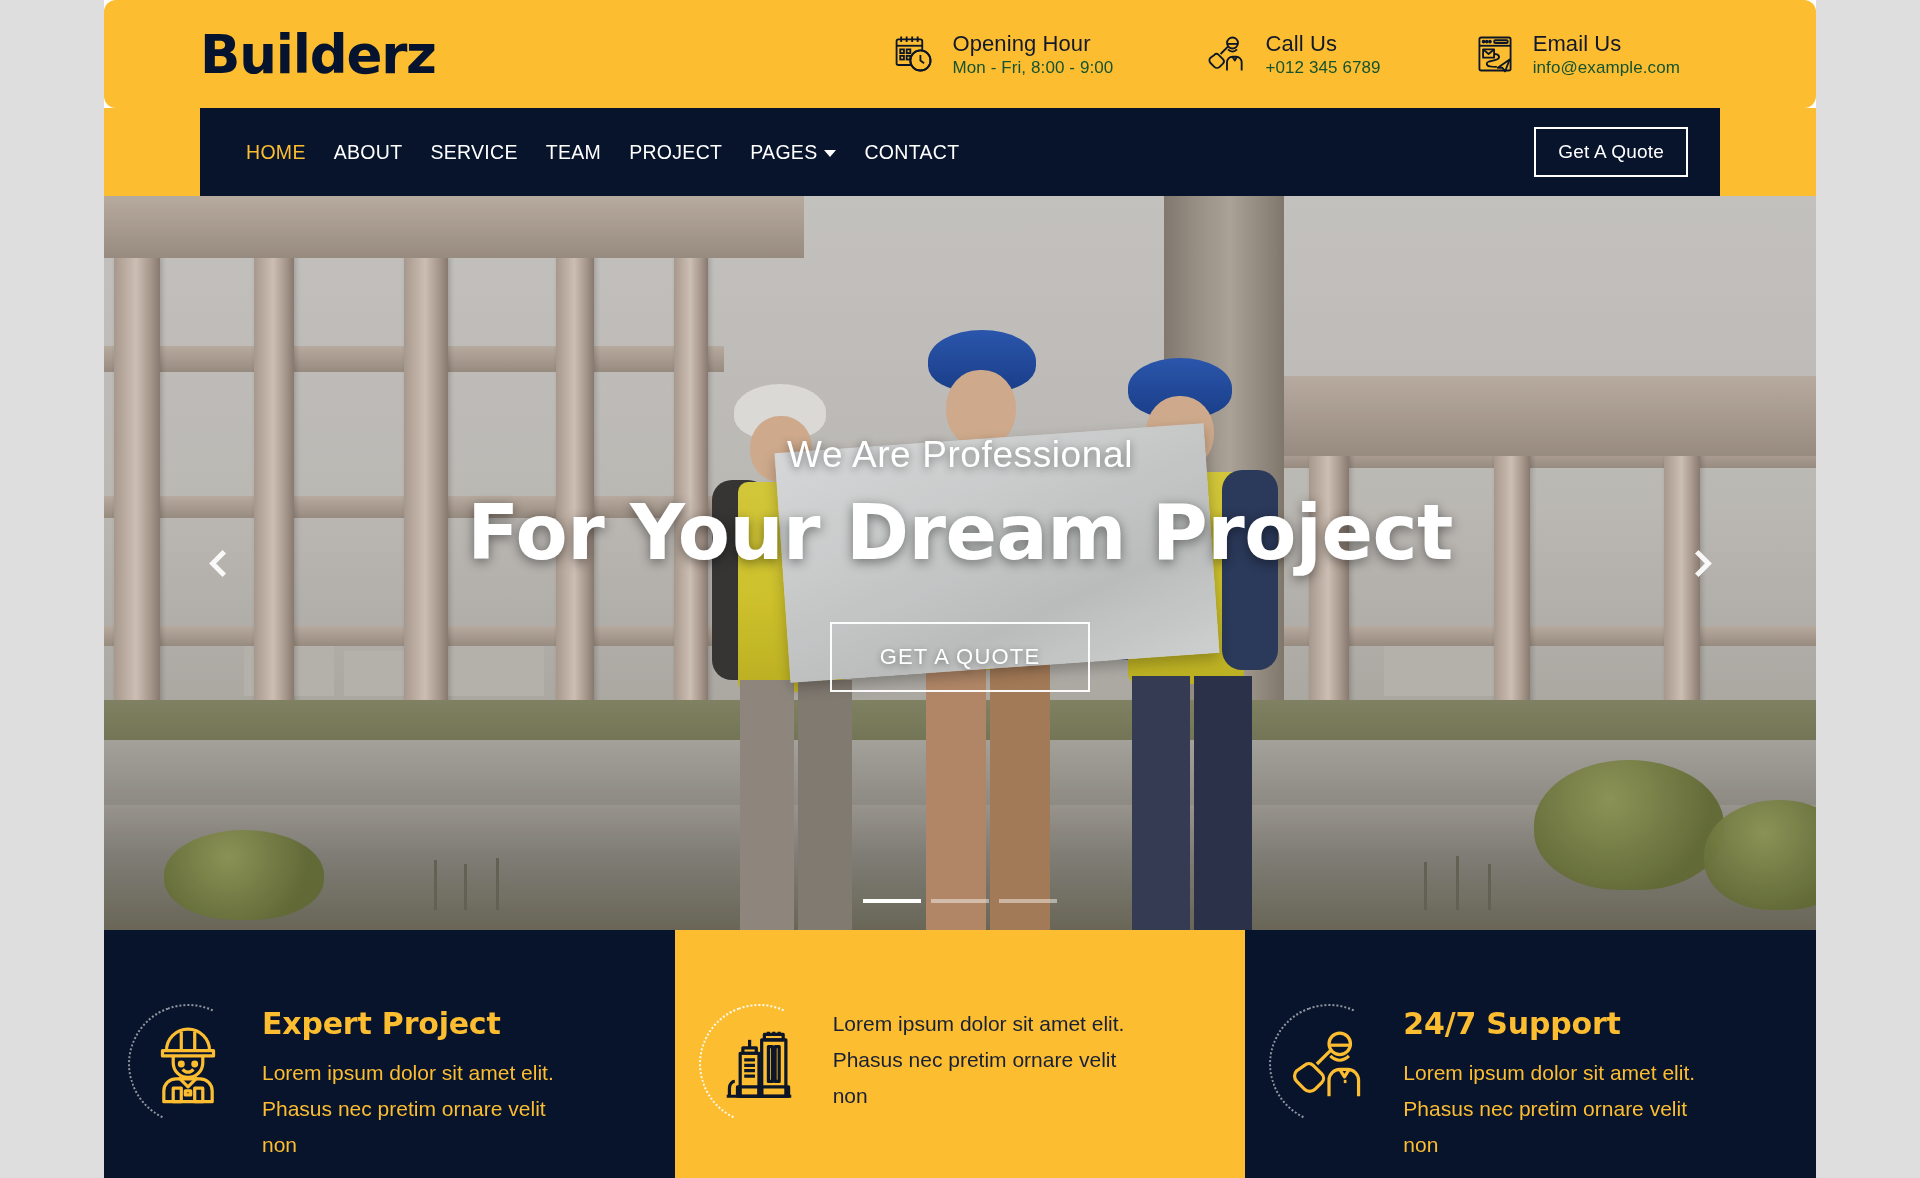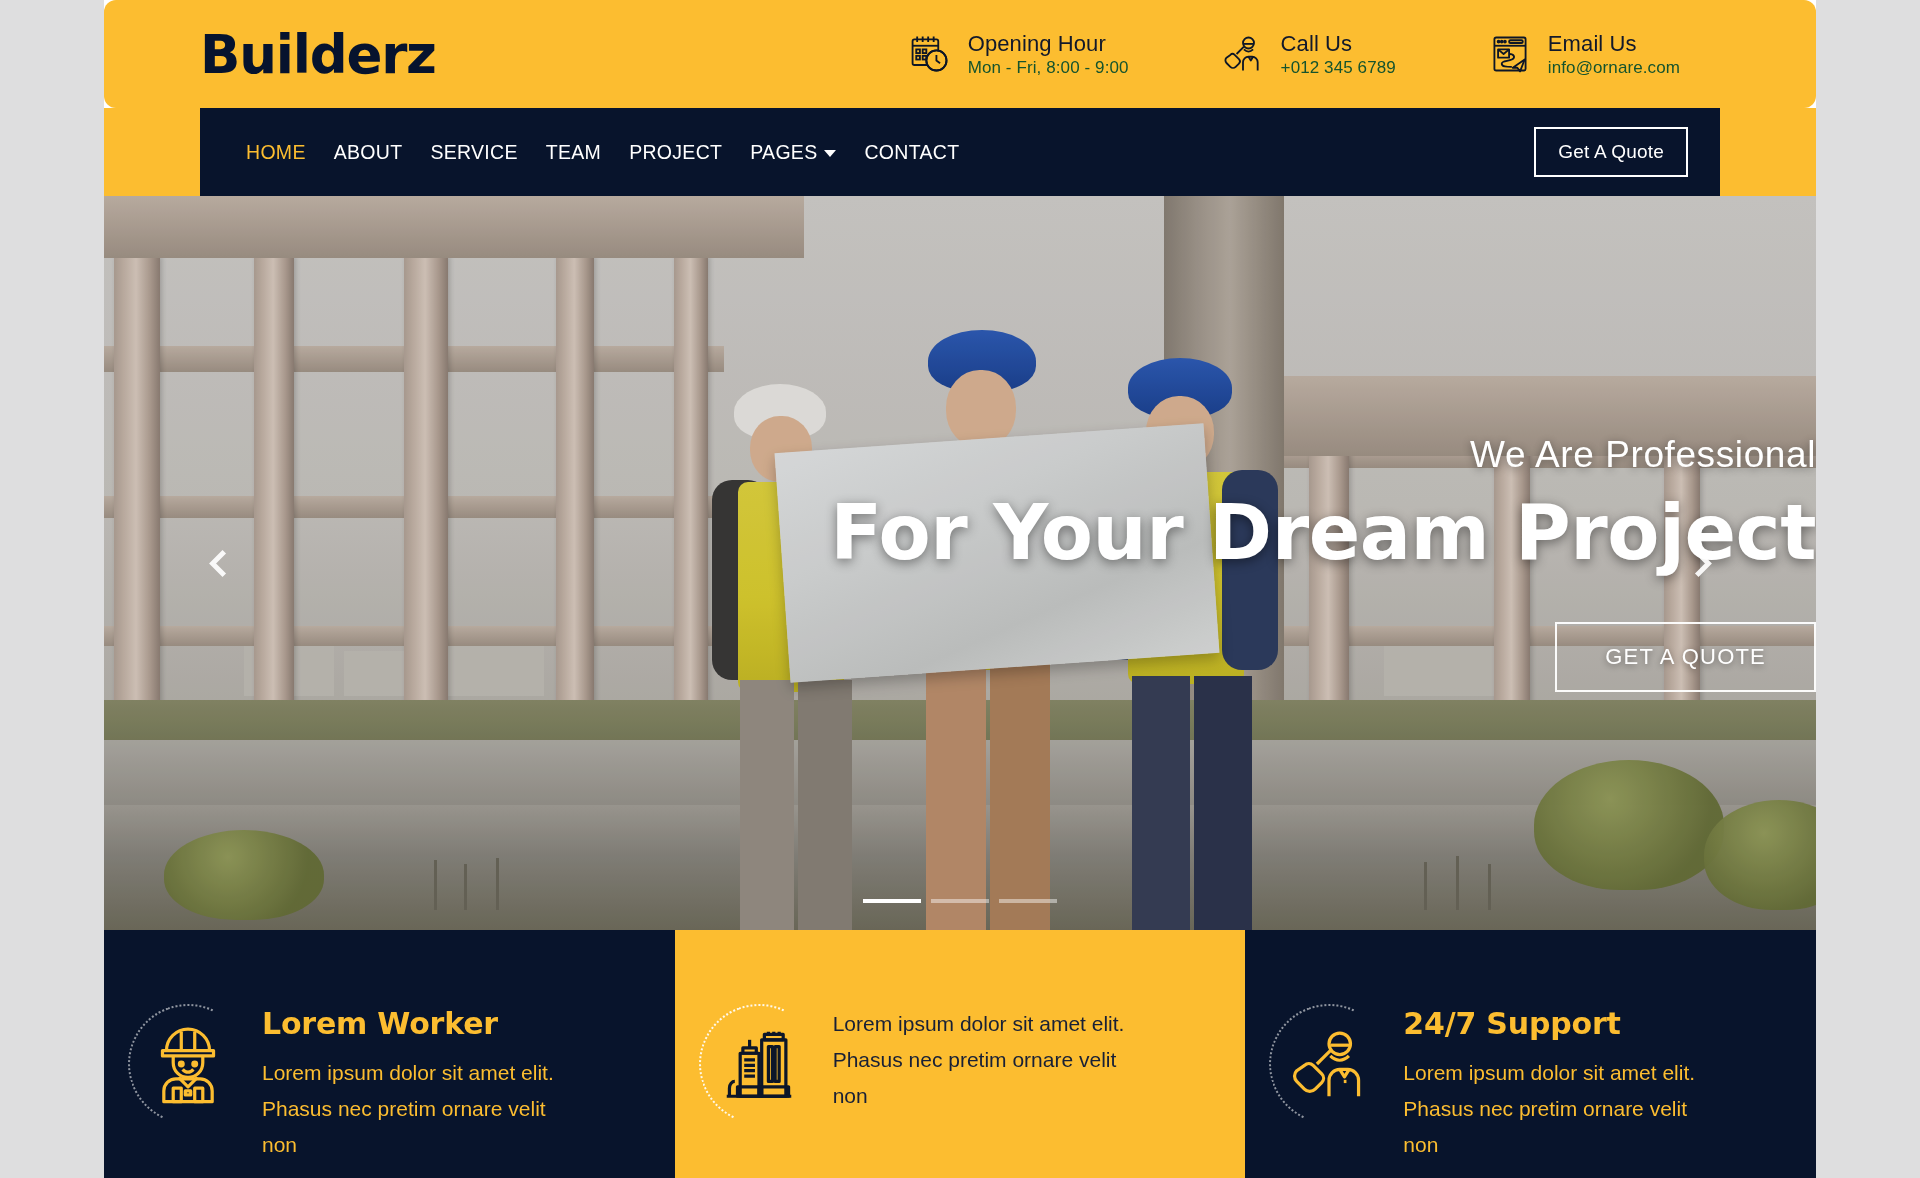--- a/index.html
+++ b/index.html
@@ -166,21 +166,21 @@
     background: linear-gradient(160deg,#eceeee 0%,#dfe1e0 35%,#cfd1cf 70%,#e4e6e4 100%);
     transform: rotate(-4deg);
     box-shadow: 0 6px 14px rgba(0,0,0,.25);
   }
 
   .hero-overlay { position: absolute; inset: 0; background: rgba(10,14,22,.10); }
 
   .hero-content {
     position: absolute; inset: 0;
     display: flex; flex-direction: column;
-    align-items: flex-end; justify-content: center;
+    align-items: center; justify-content: center;
     text-align: center;
     border-radius: 18px;
   }
   .hero-sub {
     color: #ffffff;
     font-size: 37px;
     font-weight: 400;
     letter-spacing: .6px;
     text-shadow: 0 2px 8px rgba(0,0,0,.45);
     margin-bottom: 14px;
@@ -331,21 +331,21 @@
             <circle cx="18.5" cy="10.5" r="1" fill="currentColor"></circle>
             <rect x="23" y="9" width="15" height="3" rx="1.5"></rect>
             <rect x="11" y="19" width="12" height="9"></rect>
             <path d="M11 19l6 5 6-5"></path>
             <path d="M23 24c6 0 7 4 3 6s-11 1-11 4.5S20 38 26 38"></path>
             <path d="M27 39l13-9-5 13-3-4-5 0z"></path>
           </svg>
         </span>
         <span class="info-txt">
           <span class="info-title" style="display:block">Email Us</span>
-          <span class="info-sub" style="display:block">info@ornare.com</span>
+          <span class="info-sub" style="display:block">info@example.com</span>
         </span>
       </div>
 
     </div>
   </div>
 
   <div class="navwrap">
     <nav class="navbar">
       <div class="menu">
         <a href="#" class="active">
@@ -487,21 +487,21 @@
           <circle cx="27" cy="32" r="1.4" fill="currentColor"></circle>
           <circle cx="37" cy="32" r="1.4" fill="currentColor"></circle>
           <path d="M28 36c1.2 1.4 2.6 2.1 4 2.1s2.8-.7 4-2.1"></path>
           <path d="M25 42l7 7 7-7"></path>
           <path d="M14 60v-8c0-5 4-9 9-9h18c5 0 9 4 9 9v8z"></path>
           <path d="M21 50h6v10h-6zM37 50h6v10h-6z"></path>
           <path d="M30 52h4v3h-4z"></path>
         </svg>
       </div>
       <div>
-        <div class="ftitle">Lorem Worker</div>
+        <div class="ftitle">Expert Project</div>
         <div class="fdesc">Lorem ipsum dolor sit amet elit. Phasus nec pretim ornare velit non</div>
       </div>
     </div>
 
     <div class="fcard light">
       <div class="ficon">
         <span class="arc"></span>
         <svg viewBox="0 0 64 64" fill="none" stroke="currentColor" stroke-width="2.4" stroke-linejoin="round">
           <path d="M34 14h18v42H34z"></path>
           <path d="M36 10h14v4H36z"></path>

